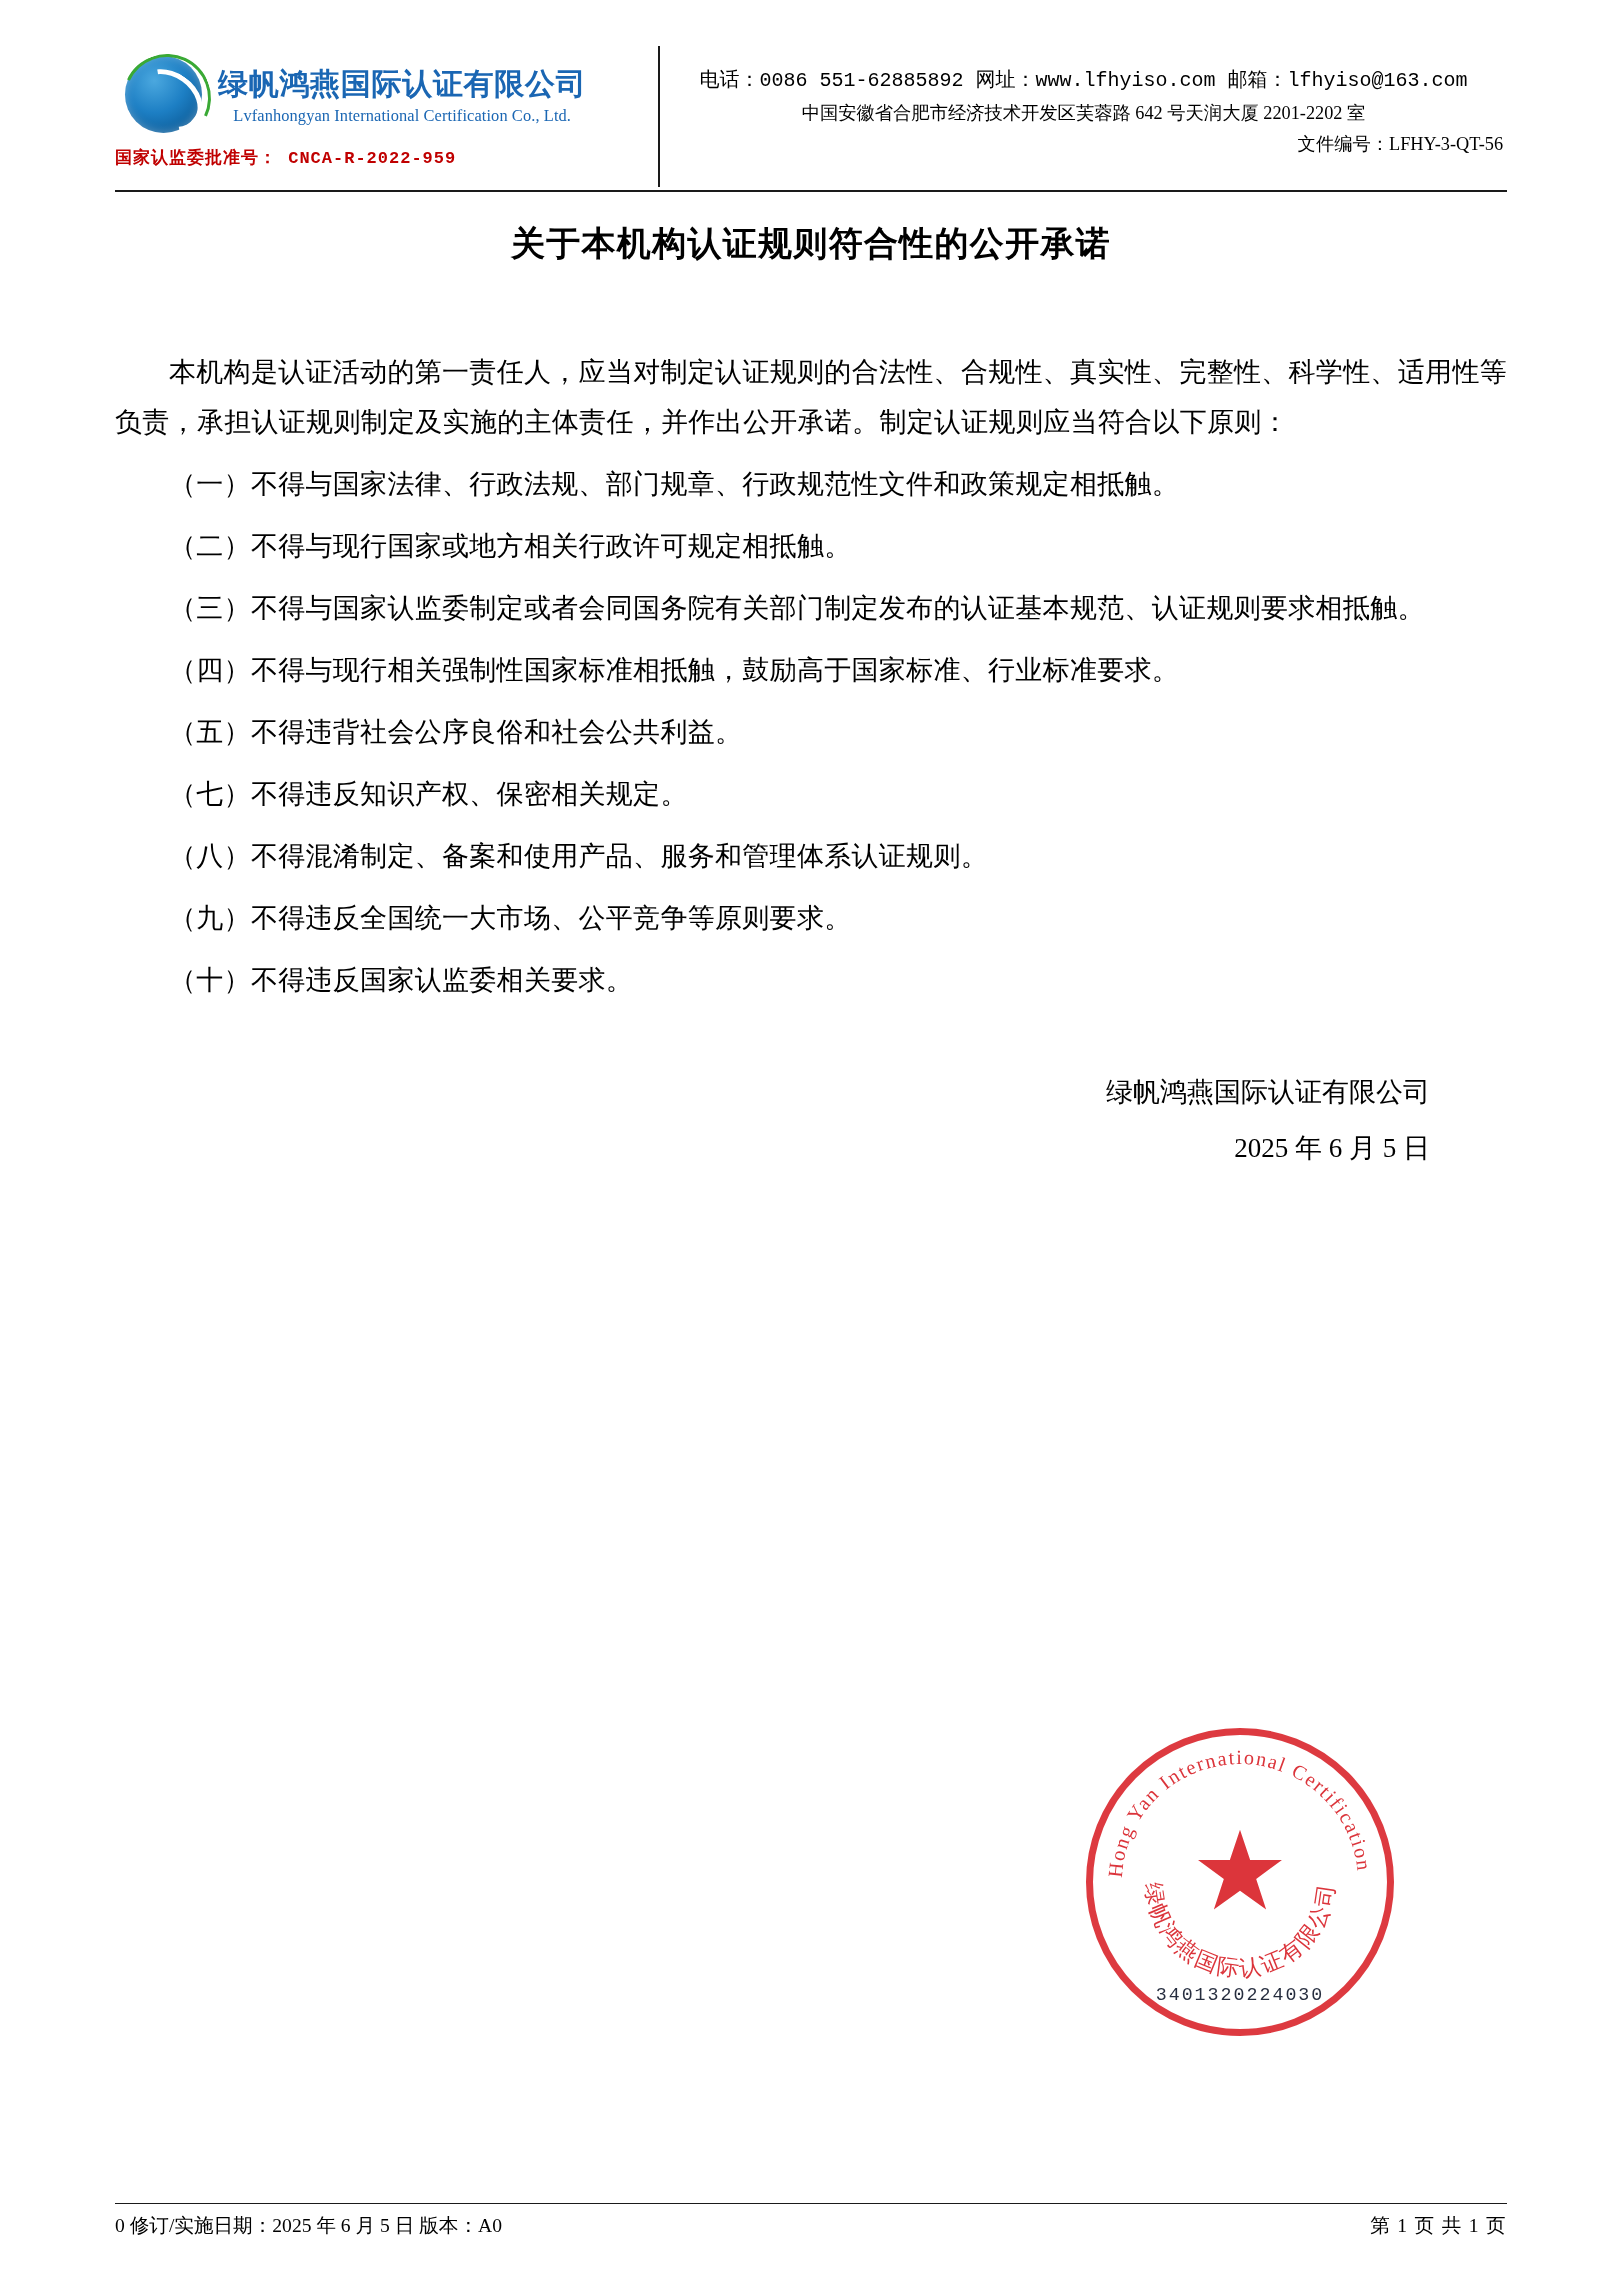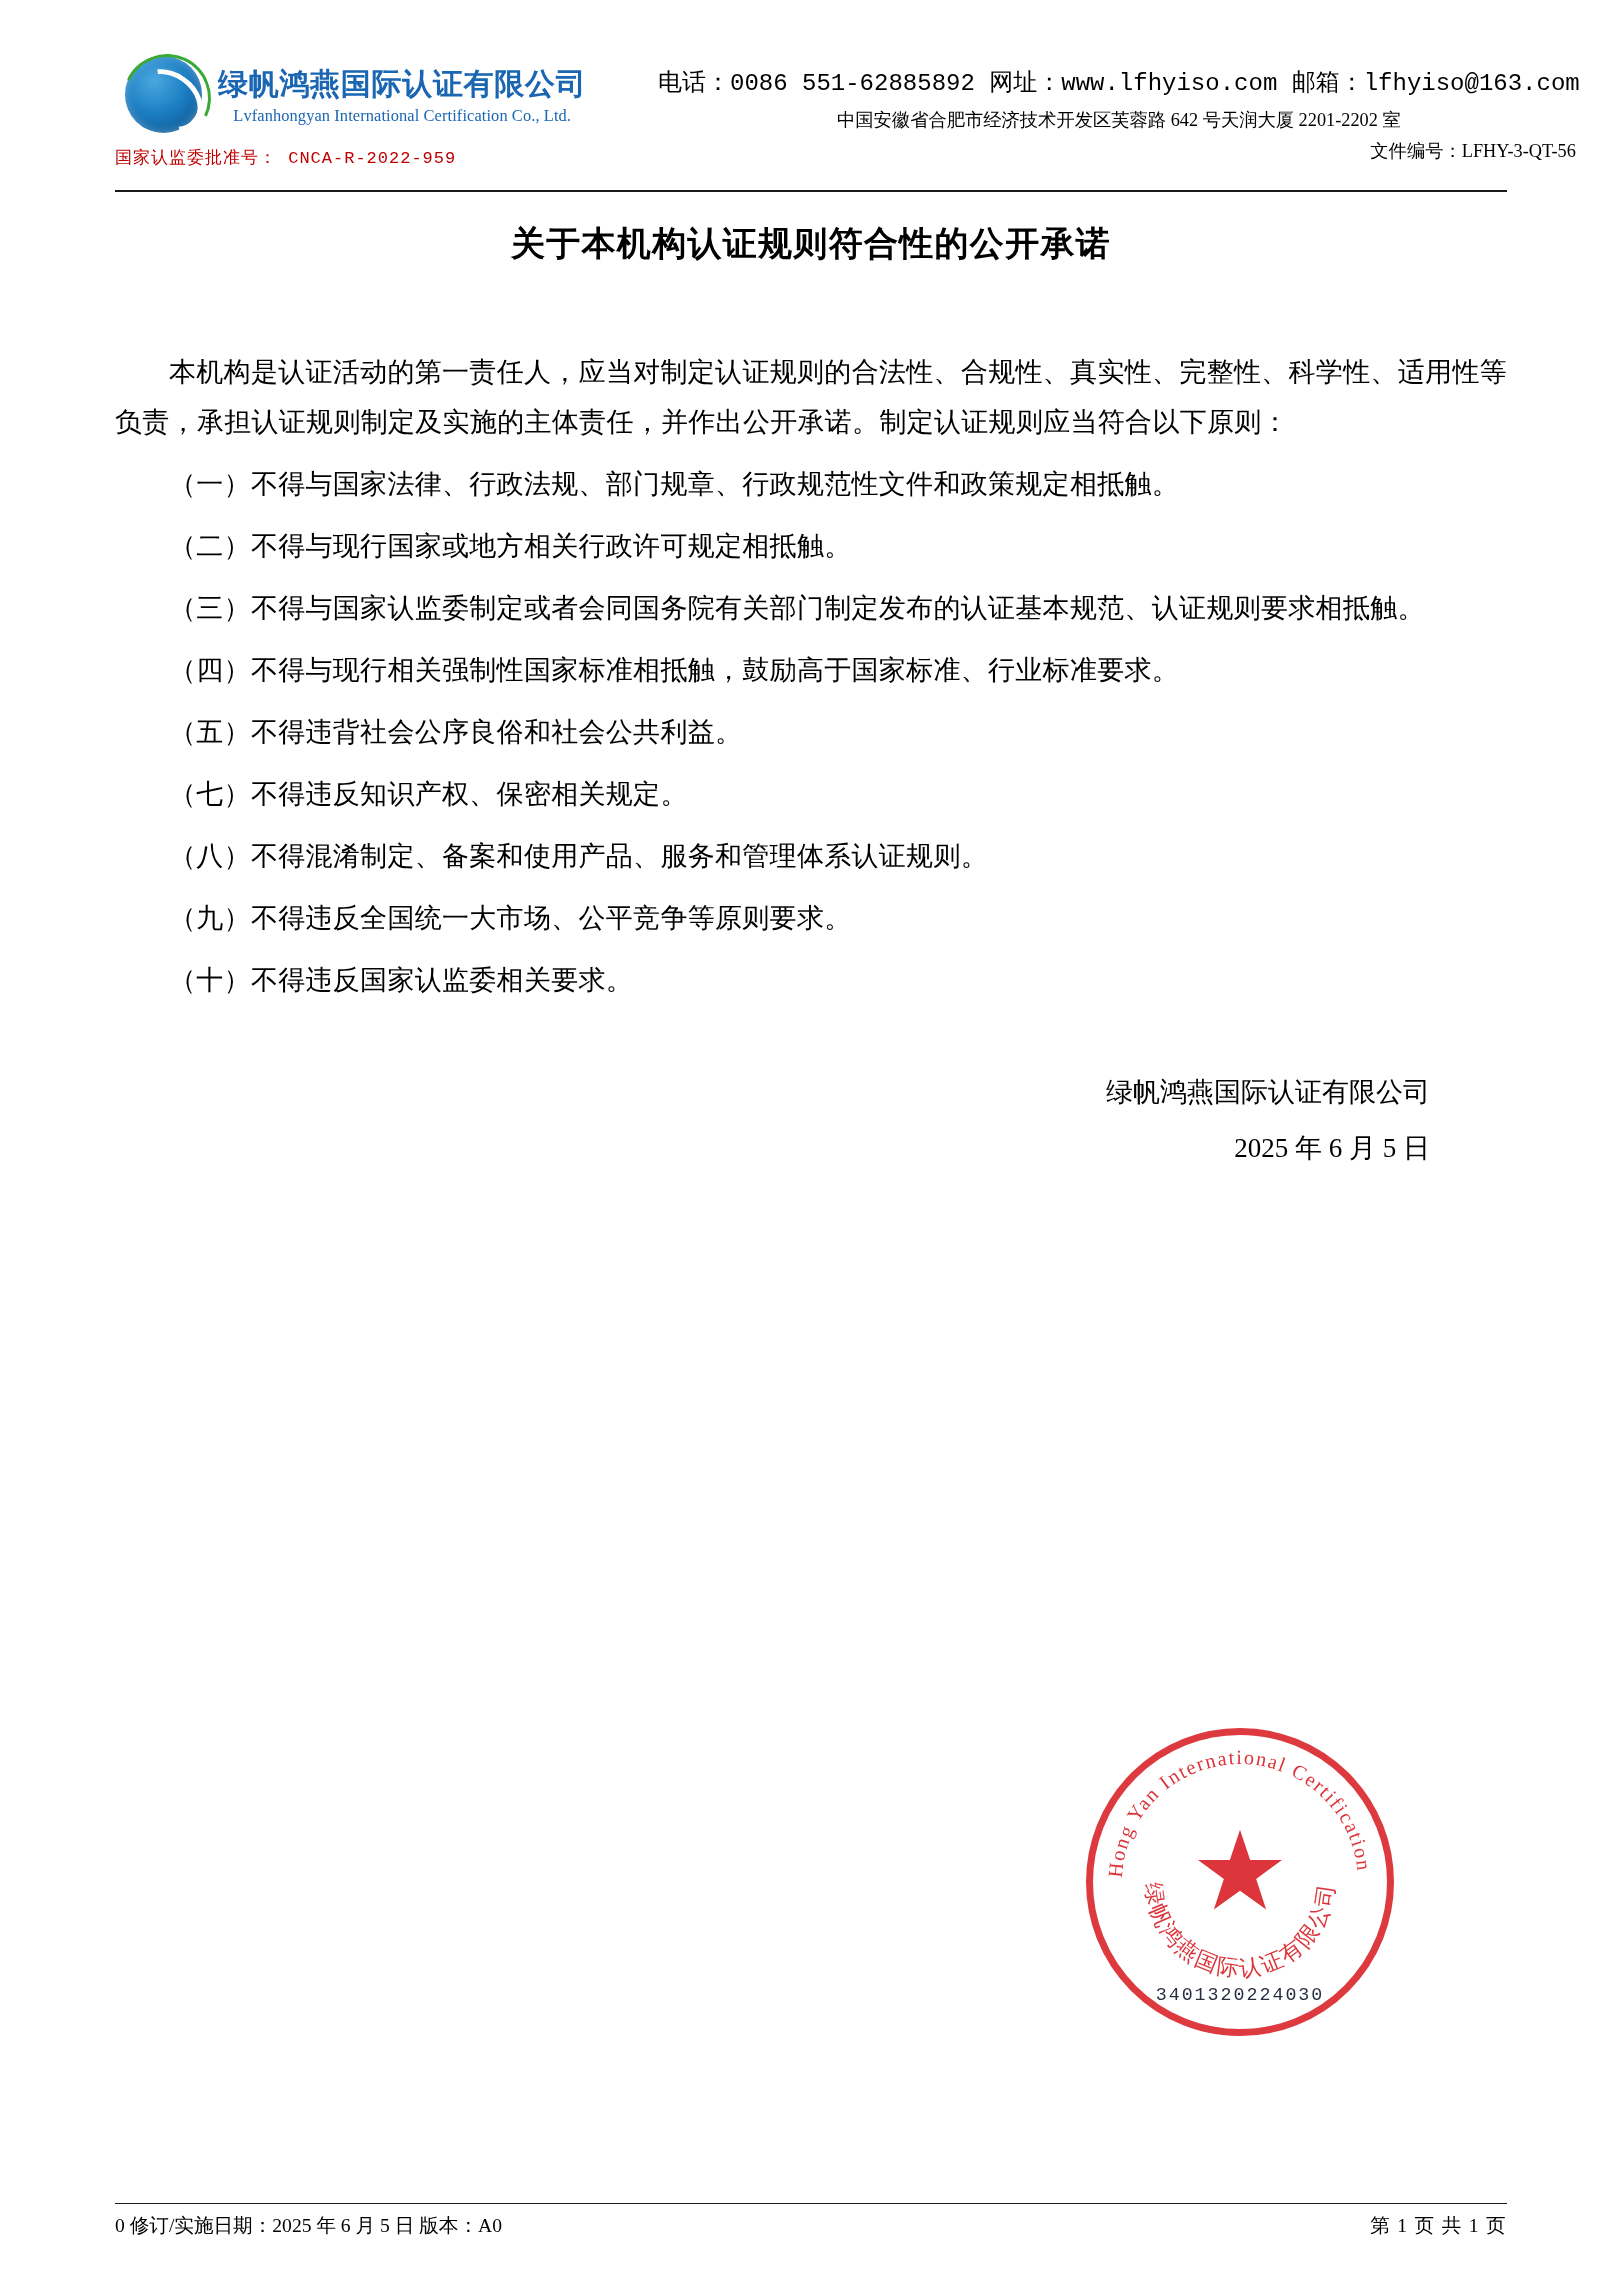--- a/index.html
+++ b/index.html
@@ -104,35 +104,36 @@
     margin-top: 2.6px;
     text-align: center;
   }
   .logo-cnca {
     margin-top: 7.9px;
     font-family: "Liberation Mono", "DejaVu Sans Mono", monospace;
     font-size: 17px;
     letter-spacing: 1px;
     color: #c00000;
     white-space: nowrap;
+    font-weight: bold;
   }
   .header-divider {
     width: 2px;
     background: #1a1a1a;
     align-self: stretch;
     margin: 0 0 0 0;
   }
   .contact-block {
     flex: 1 1 auto;
     padding-top: 18.3px;
     text-align: center;
   }
   .contact-line-1 {
     font-family: "Liberation Mono", "DejaVu Sans Mono", monospace;
-    font-size: 24px;
+    font-size: 20px;
     line-height: 1.7;
     white-space: nowrap;
   }
   .contact-line-2 {
     font-family: "Liberation Serif", "DejaVu Serif", serif;
     font-size: 18.3px;
     line-height: 1.7;
     white-space: nowrap;
   }
   .contact-line-3 {

